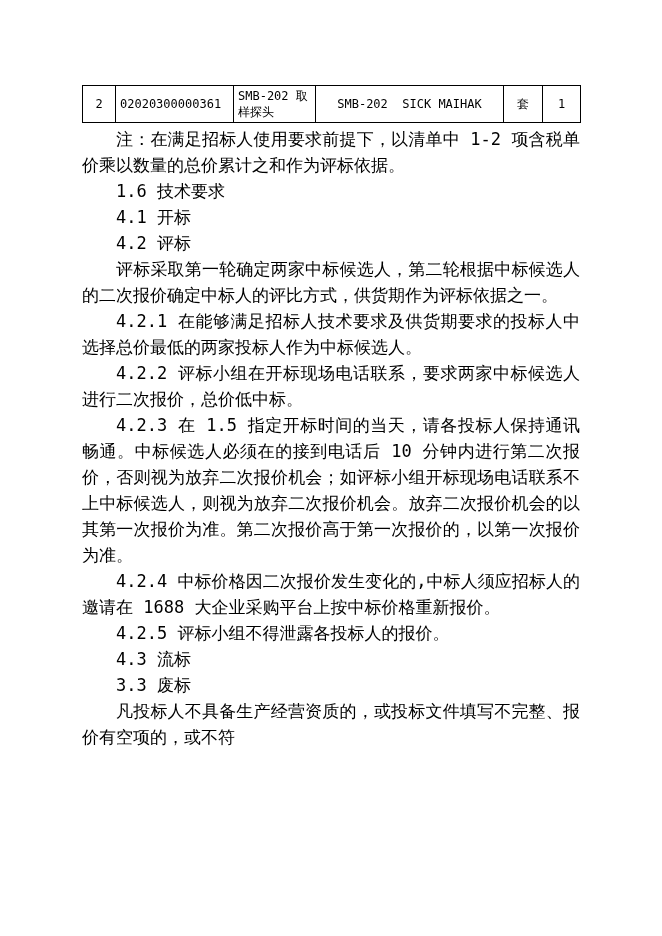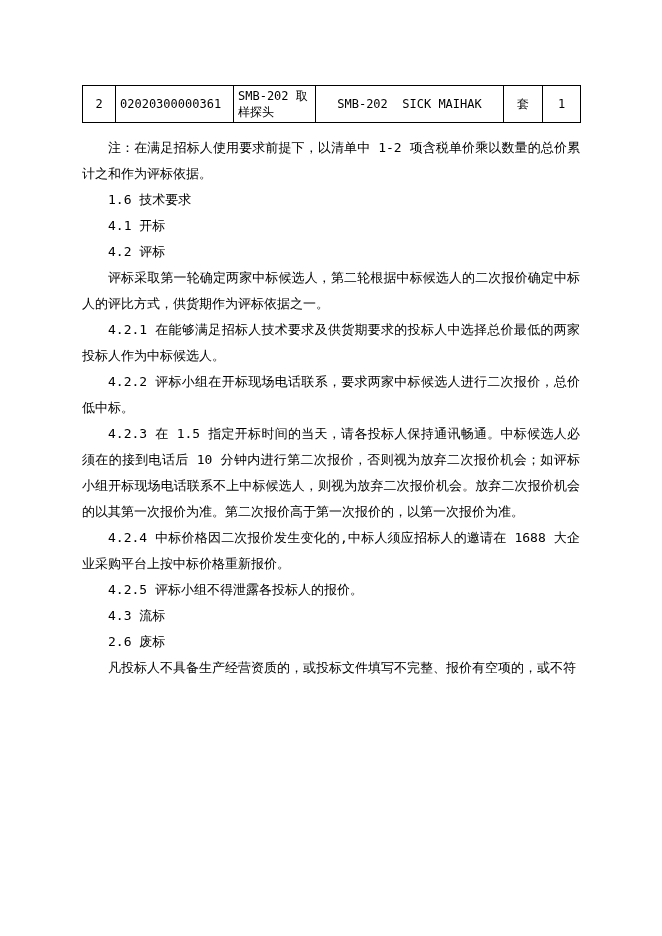--- a/index.html
+++ b/index.html
@@ -35,23 +35,23 @@
     white-space: pre-wrap;
     word-break: break-all;
   }
   td.c-index  { width: 33px;  text-align: center; }
   td.c-code   { width: 118px; text-align: left; }
   td.c-name   { width: 82px;  text-align: left; }
   td.c-model  { width: 188px; text-align: center; }
   td.c-unit   { width: 39px;  text-align: center; }
   td.c-qty    { width: 38px;  text-align: center; }
   .body-text {
-    margin-top: 12px;
+    margin-top: 3px;
     width: 498px;
-    font-size: 13px;
+    font-size: 17px;
     line-height: 26px;
     text-align: justify;
   }
   .para {
     margin: 0;
     text-indent: 2em;
     word-break: break-all;
   }
 </style>
 </head>
@@ -77,17 +77,17 @@
     <p class="para">1.6 技术要求</p>
     <p class="para">4.1 开标</p>
     <p class="para">4.2 评标</p>
     <p class="para">评标采取第一轮确定两家中标候选人，第二轮根据中标候选人的二次报价确定中标人的评比方式，供货期作为评标依据之一。</p>
     <p class="para">4.2.1 在能够满足招标人技术要求及供货期要求的投标人中选择总价最低的两家投标人作为中标候选人。</p>
     <p class="para">4.2.2 评标小组在开标现场电话联系，要求两家中标候选人进行二次报价，总价低中标。</p>
     <p class="para">4.2.3 在 1.5 指定开标时间的当天，请各投标人保持通讯畅通。中标候选人必须在的接到电话后 10 分钟内进行第二次报价，否则视为放弃二次报价机会；如评标小组开标现场电话联系不上中标候选人，则视为放弃二次报价机会。放弃二次报价机会的以其第一次报价为准。第二次报价高于第一次报价的，以第一次报价为准。</p>
     <p class="para">4.2.4 中标价格因二次报价发生变化的,中标人须应招标人的邀请在 1688 大企业采购平台上按中标价格重新报价。</p>
     <p class="para">4.2.5 评标小组不得泄露各投标人的报价。</p>
     <p class="para">4.3 流标</p>
-    <p class="para">2.6 废标</p>
+    <p class="para">3.3 废标</p>
     <p class="para">凡投标人不具备生产经营资质的，或投标文件填写不完整、报价有空项的，或不符</p>
   </div>
 
 </div>
 
 </body></html>

